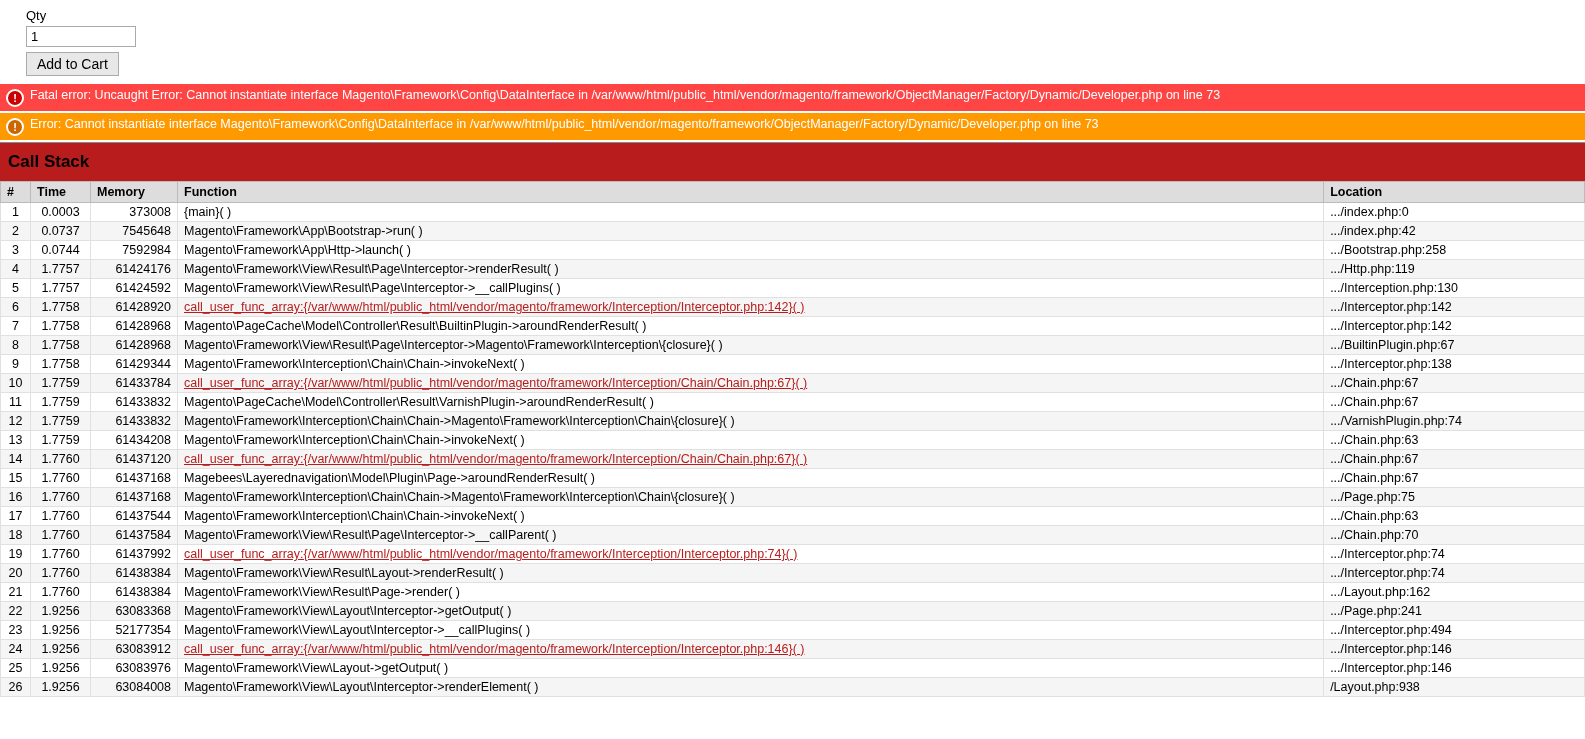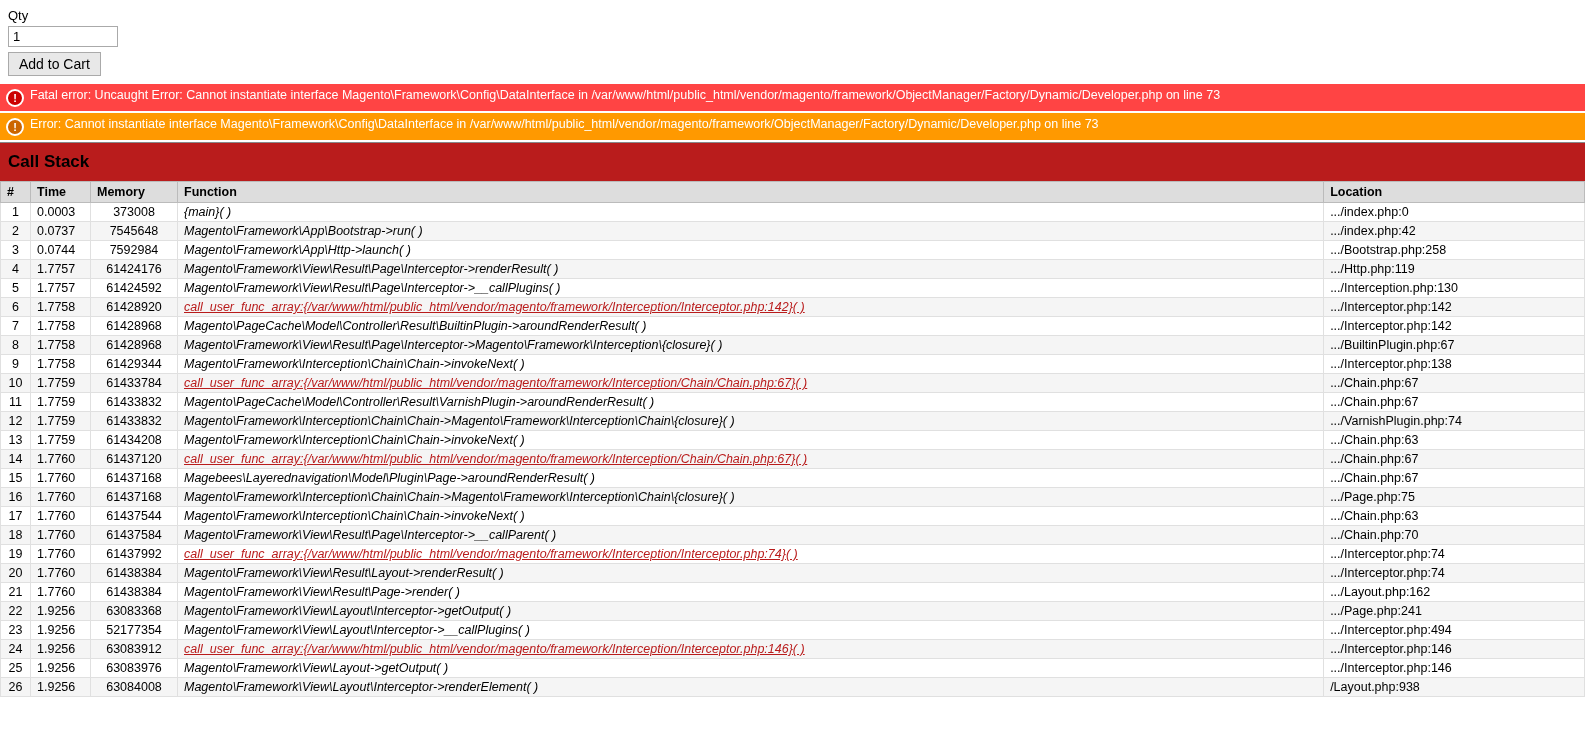--- a/index.html
+++ b/index.html
@@ -1,37 +1,37 @@
 <!DOCTYPE html>
 <html><head>
   <meta charset="utf-8">
   <style>
     * { margin: 0; padding: 0; box-sizing: border-box; }
     body { font-family: Arial, sans-serif; font-size: 13px; background: #fff; color: #000; }
-    .qty-section { padding: 8px 8px; }
+    .qty-section { padding: 8px 26px; }
     .qty-label { font-size: 13px; margin-bottom: 3px; }
     .qty-input { width: 110px; border: 1px solid #aaa; padding: 2px 4px; font-size: 13px; display: block; margin-bottom: 5px; }
     .add-to-cart-btn { padding: 3px 10px; font-size: 14px; background: #e8e8e8; border: 1px solid #aaa; cursor: pointer; }
     .error-bar { display: flex; align-items: flex-start; padding: 4px 6px; margin-bottom: 2px; font-size: 12.5px; }
     .error-bar.fatal { background: #f44; color: #fff; }
     .error-bar.warning { background: #f90; color: #fff; }
     .error-icon { display: inline-flex; align-items: center; justify-content: center; width: 18px; height: 18px; border-radius: 50%; border: 2px solid #fff; font-weight: bold; font-size: 11px; margin-right: 6px; flex-shrink: 0; margin-top: 1px; }
     .error-bar.fatal .error-icon { background: #c00; border-color: #fff; }
     .error-bar.warning .error-icon { background: #c60; border-color: #fff; }
     .call-stack-header { background: #b91c1c; padding: 9px 8px; font-size: 17px; font-weight: bold; border-top: 1px solid #888; }
     table { width: 100%; border-collapse: collapse; font-size: 12.5px; }
     table thead tr { background: #ddd; }
     table thead th { padding: 3px 6px; text-align: left; border: 1px solid #bbb; font-weight: bold; }
     table tbody tr:nth-child(odd) { background: #fff; }
     table tbody tr:nth-child(even) { background: #f5f5f5; }
     table tbody td { padding: 2px 6px; border: 1px solid #e0e0e0; white-space: nowrap; }
     td.num { text-align: center; width: 30px; }
-    td.time { text-align: left; width: 60px; }
-    td.memory { text-align: center; width: 87px; }
-    td.function { max-width: 1000px; overflow: hidden; text-overflow: ellipsis; font-style: italic; }
+    td.time { text-align: center; width: 60px; }
+    td.memory { text-align: right; width: 87px; }
+    td.function { max-width: 1000px; overflow: hidden; text-overflow: ellipsis; }
     td.location { }
     a { color: #b91c1c; text-decoration: underline; }
   </style>
 </head>
 <body>
 
 <div>
   <div class="qty-section">
     <div class="qty-label">Qty</div>
     <input class="qty-input" type="text" value="1" style="">

